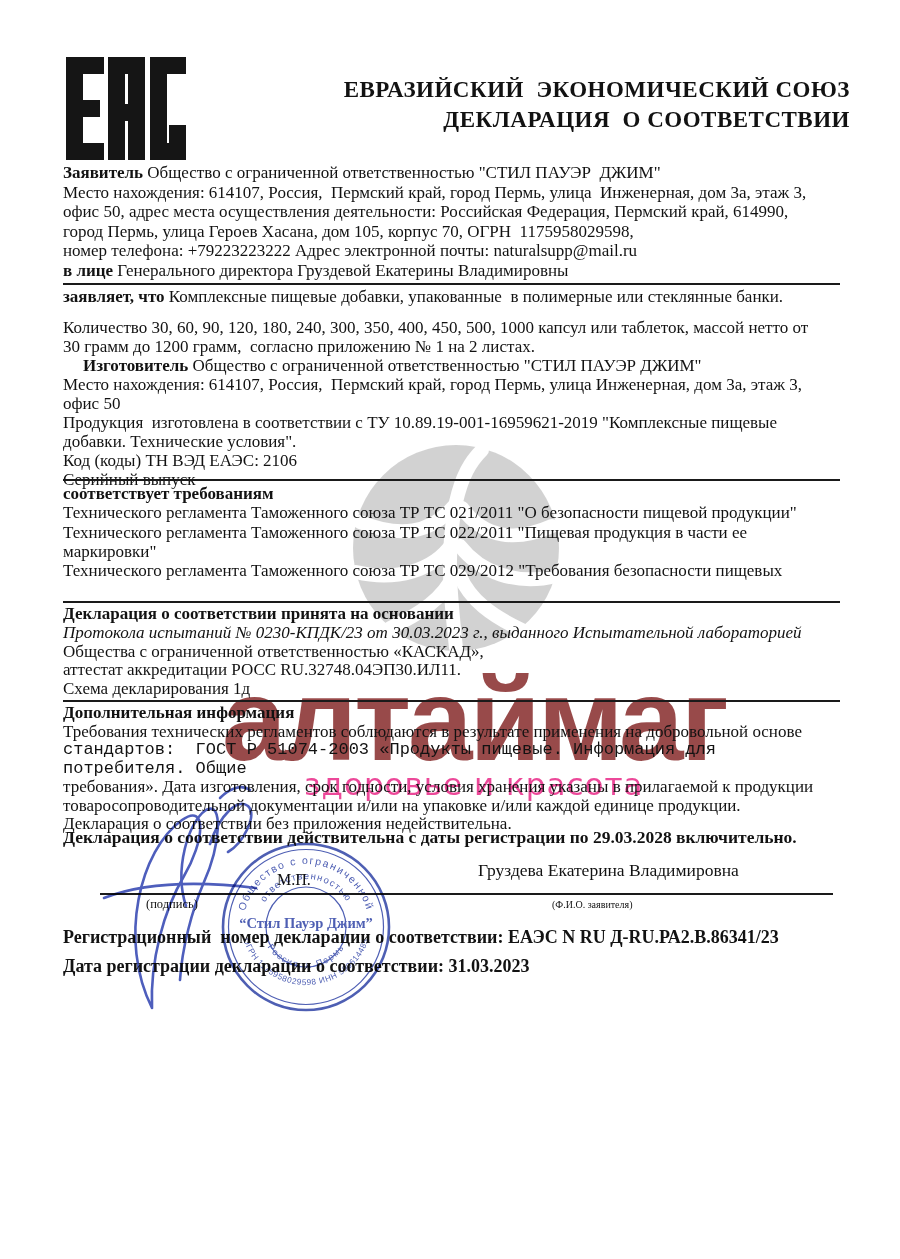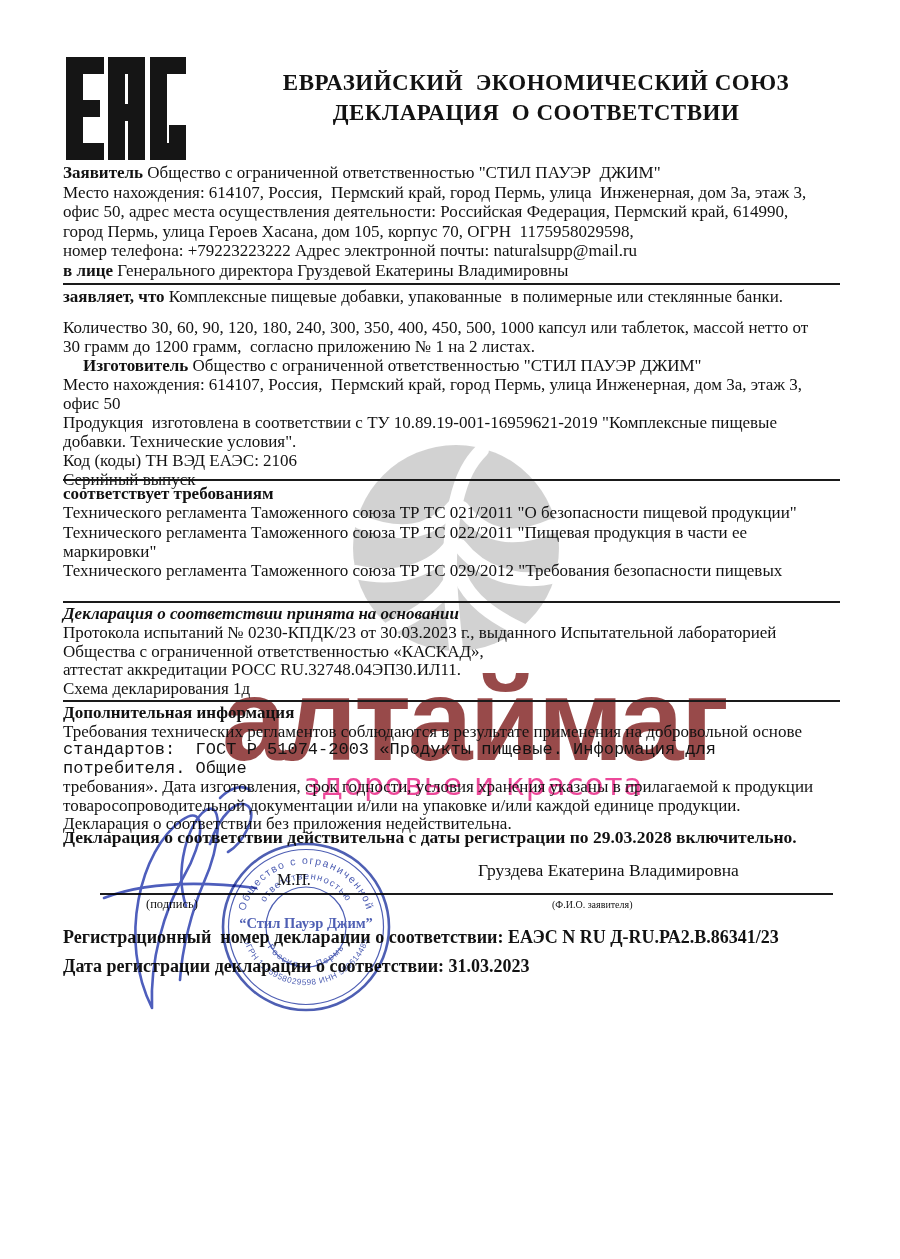--- a/index.html
+++ b/index.html
@@ -18,21 +18,21 @@
     color:#7f1d1d;opacity:.8;white-space:nowrap;
   }
   .wm-sub{
     left:304px;top:766px;
     font-family:"DejaVu Sans","Liberation Sans",sans-serif;
     font-size:31px;color:#ec4899;letter-spacing:1px;white-space:nowrap;
   }
   .wm-logo{left:350px;top:442px;width:212px;height:212px;opacity:.6;}
   
   .eac{position:absolute;left:66px;top:57px;width:120px;height:103px;z-index:2;}
-  .titles{position:absolute;left:150px;top:68px;width:700px;text-align:center;z-index:2;margin-left:36px;}
+  .titles{position:absolute;left:150px;top:75px;width:700px;text-align:right;z-index:2;}
   .title-l1,.title-l2{
     font-weight:bold;font-size:23px;letter-spacing:.5px;white-space:pre;line-height:30px;
   }
   
   .content{position:absolute;left:0;top:0;width:900px;height:1259px;z-index:2;}
   .sec{position:absolute;left:63px;width:782px;}
   .sec-line{white-space:pre-wrap;font-size:17px;}
   .sec-line b{font-weight:bold;}
   .divider{position:absolute;left:63px;width:777px;height:2px;background:#1a1a1a;}
   .d1{top:283px;} .d2{top:479px;} .d3{top:601px;} .d4{top:700px;}
@@ -116,22 +116,22 @@
           <div class="sec-line" style="line-height: 19px;">Серийный выпуск</div>
         </div>
         <div class="sec compliance" style="top: 484px;">
           <div class="sec-line" style="line-height: 19.3px;"><b>соответствует требованиям</b></div>
           <div class="sec-line" style="line-height: 19.3px;">Технического регламента Таможенного союза ТР ТС 021/2011 "О безопасности пищевой продукции"</div>
           <div class="sec-line" style="line-height: 19.3px;">Технического регламента Таможенного союза ТР ТС 022/2011 "Пищевая продукция в части ее</div>
           <div class="sec-line" style="line-height: 19.3px;">маркировки"</div>
           <div class="sec-line" style="line-height: 19.3px;">Технического регламента Таможенного союза ТР ТС 029/2012 "Требования безопасности пищевых</div>
         </div>
         <div class="sec basis" style="top: 605px;">
-          <div class="sec-line" style="line-height: 18.8px; font-style: italic;"><b>Декларация о соответствии принята на основании</b></div>
-          <div class="sec-line" style="line-height: 18.8px;">Протокола испытаний № 0230-КПДК/23 от 30.03.2023 г., выданного Испытательной лабораторией</div>
+          <div class="sec-line" style="line-height: 18.8px;"><b>Декларация о соответствии принята на основании</b></div>
+          <div class="sec-line" style="line-height: 18.8px; font-style: italic;">Протокола испытаний № 0230-КПДК/23 от 30.03.2023 г., выданного Испытательной лабораторией</div>
           <div class="sec-line" style="line-height: 18.8px;">Общества с ограниченной ответственностью «КАСКАД»,</div>
           <div class="sec-line" style="line-height: 18.8px;">аттестат аккредитации РОСС RU.32748.04ЭП30.ИЛ11.</div>
           <div class="sec-line" style="line-height: 18.8px;">Схема декларирования 1д</div>
         </div>
         <div class="sec additional" style="top: 704px;">
           <div class="sec-line" style="line-height: 18.5px;"><b>Дополнительная информация</b></div>
           <div class="sec-line" style="line-height: 18.5px;">Требования технических регламентов соблюдаются в результате применения на добровольной основе</div>
           <div class="sec-line" style="line-height: 18.5px; font-family: Liberation Mono, monospace;">стандартов:  ГОСТ Р 51074-2003 «Продукты пищевые. Информация для потребителя. Общие</div>
           <div class="sec-line" style="line-height: 18.5px;">требования». Дата изготовления, срок годности, условия хранения указаны в прилагаемой к продукции</div>
           <div class="sec-line" style="line-height: 18.5px;">товаросопроводительной документации и/или на упаковке и/или каждой единице продукции.</div>

